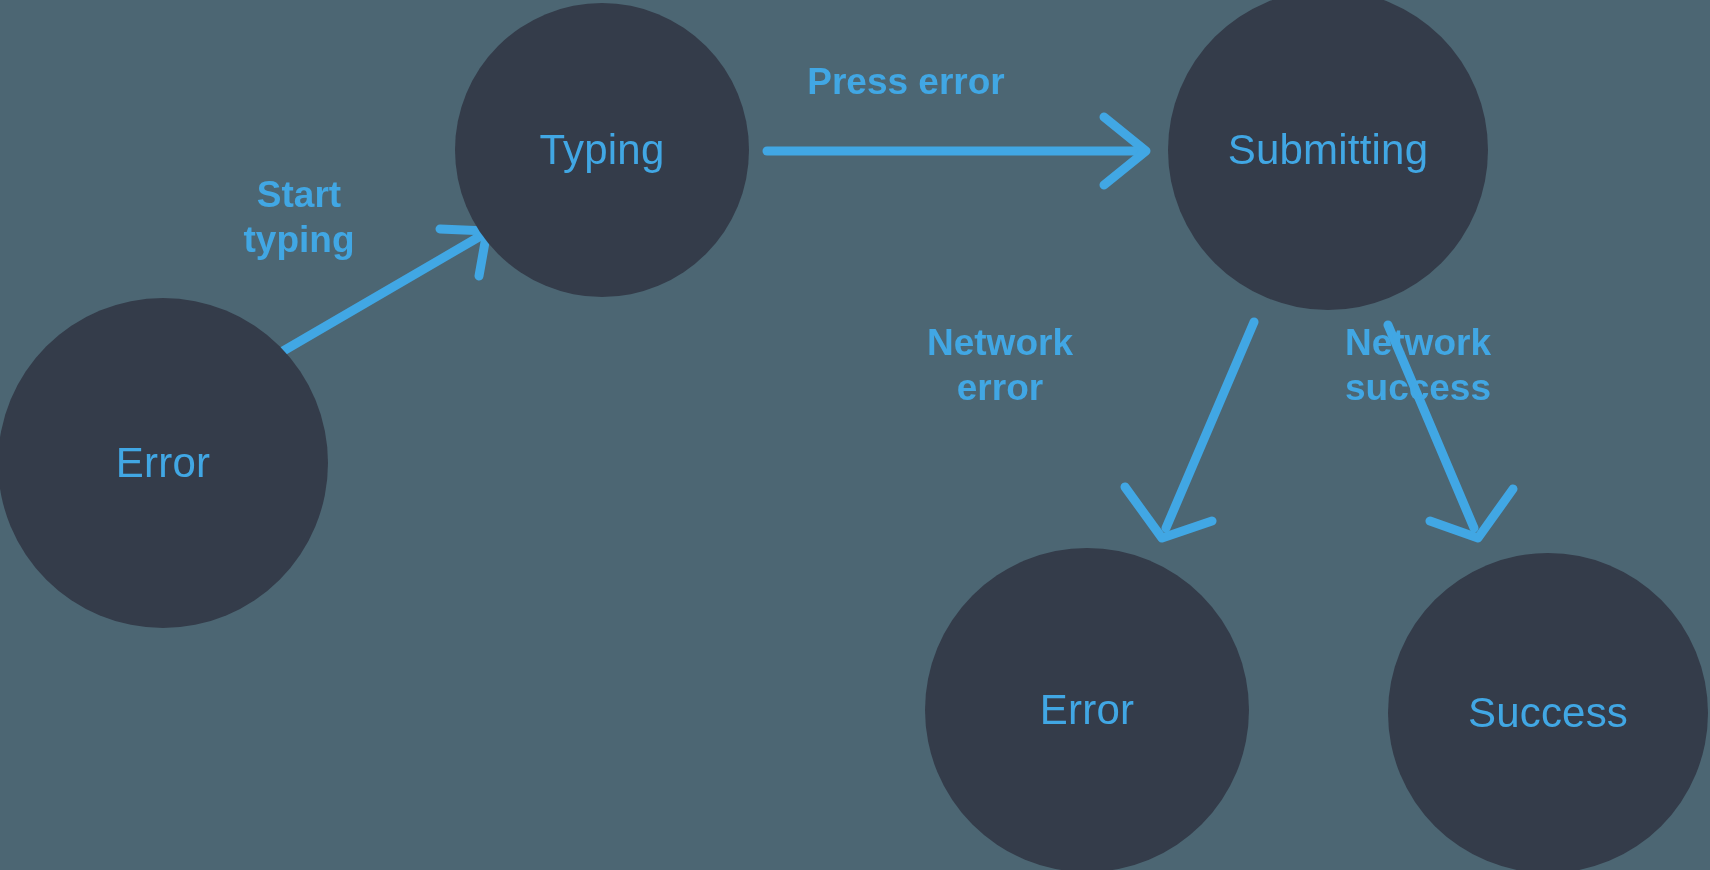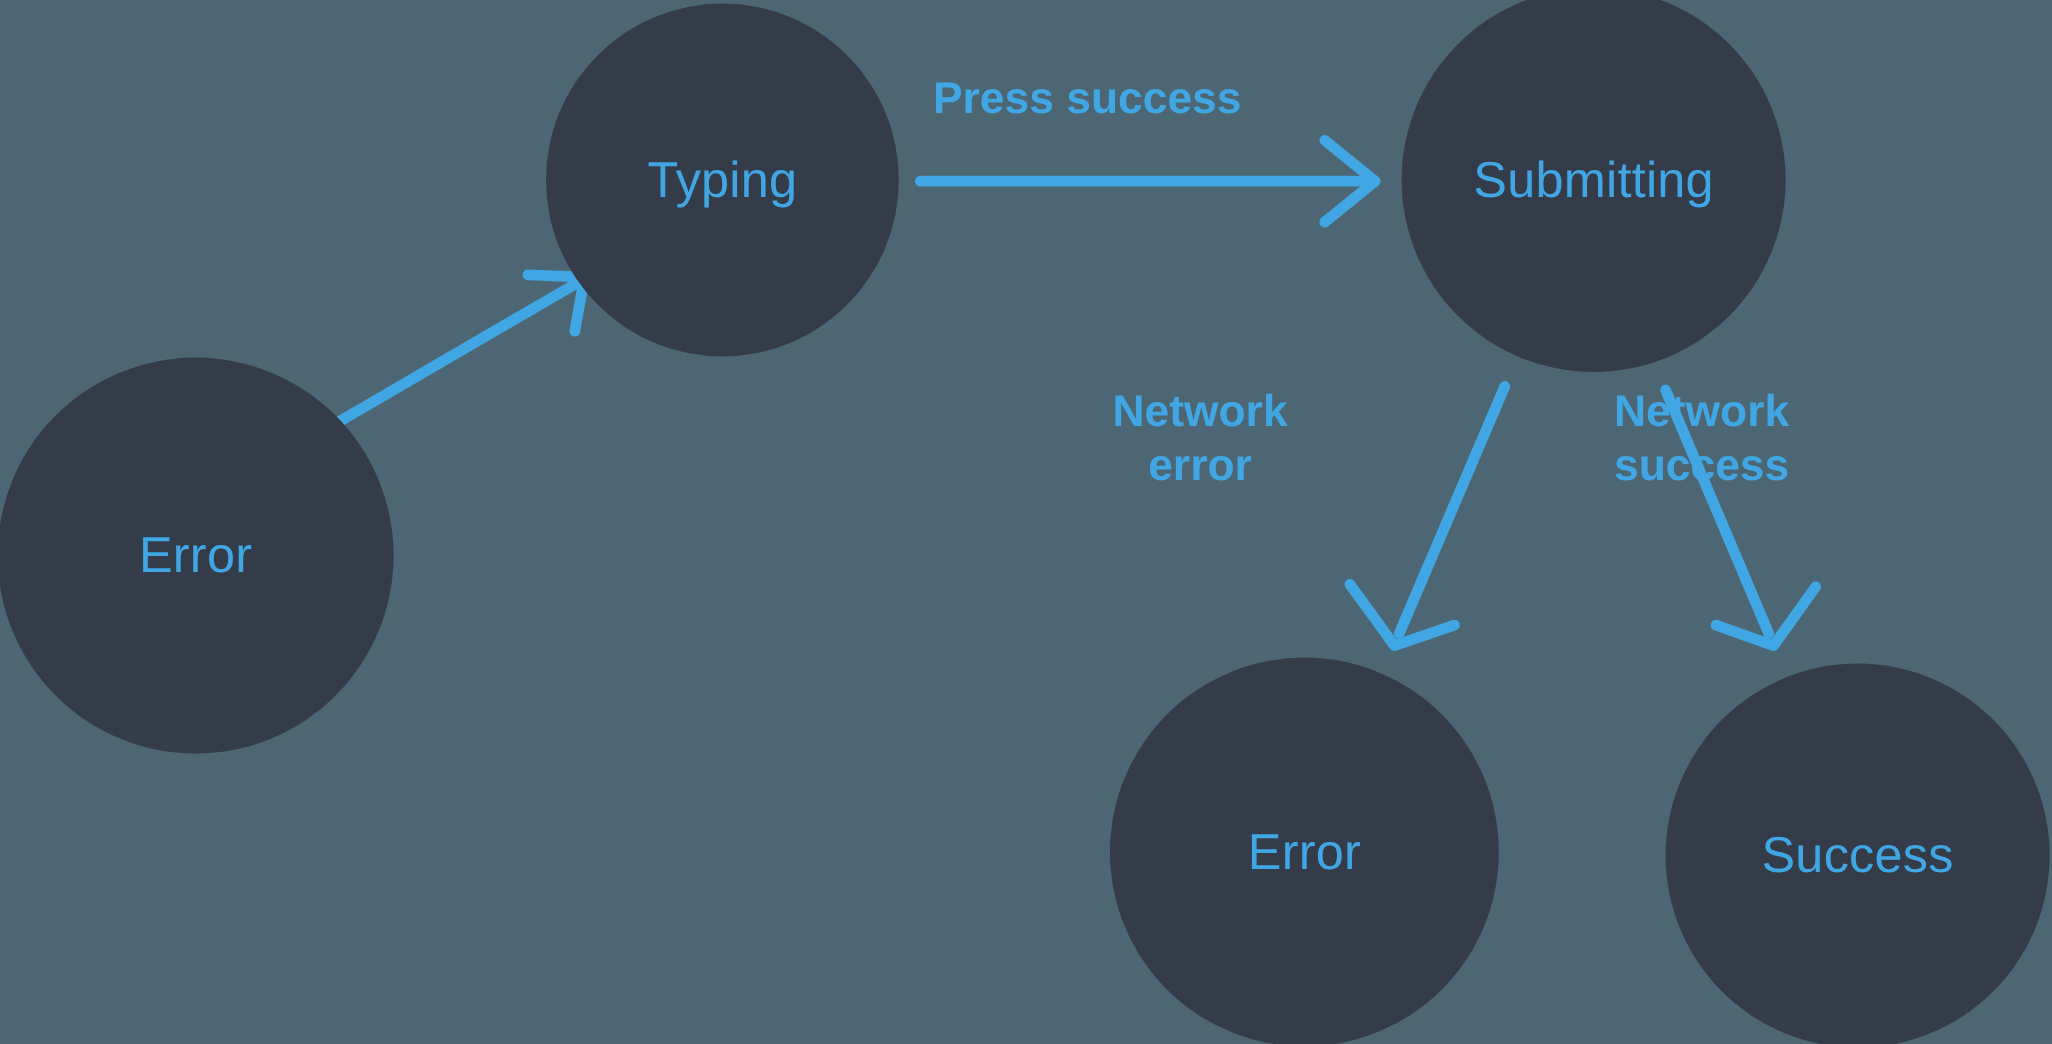--- a/index.html
+++ b/index.html
@@ -95,22 +95,24 @@
   </div>
 
   <div class="state-node" style="left:925px; top:548px; width:324px; height:324px;">
     <span class="state-label">Error</span>
   </div>
 
   <div class="state-node" style="left:1388px; top:553px; width:320px; height:320px;">
     <span class="state-label">Success</span>
   </div>
 
+  <div class="edge-label" style="left:189px; top:172px; width:220px;">Start
+typing</div>
 
-  <div class="edge-label" style="left:746px; top:59px; width:320px;">Press success</div>
+  <div class="edge-label" style="left:746px; top:59px; width:320px;">Press error</div>
 
   <div class="edge-label" style="left:880px; top:320px; width:240px;">Network
 error</div>
 
   <div class="edge-label" style="left:1298px; top:320px; width:240px;">Network
 success</div>
 
 </div>
 
 </body></html>

